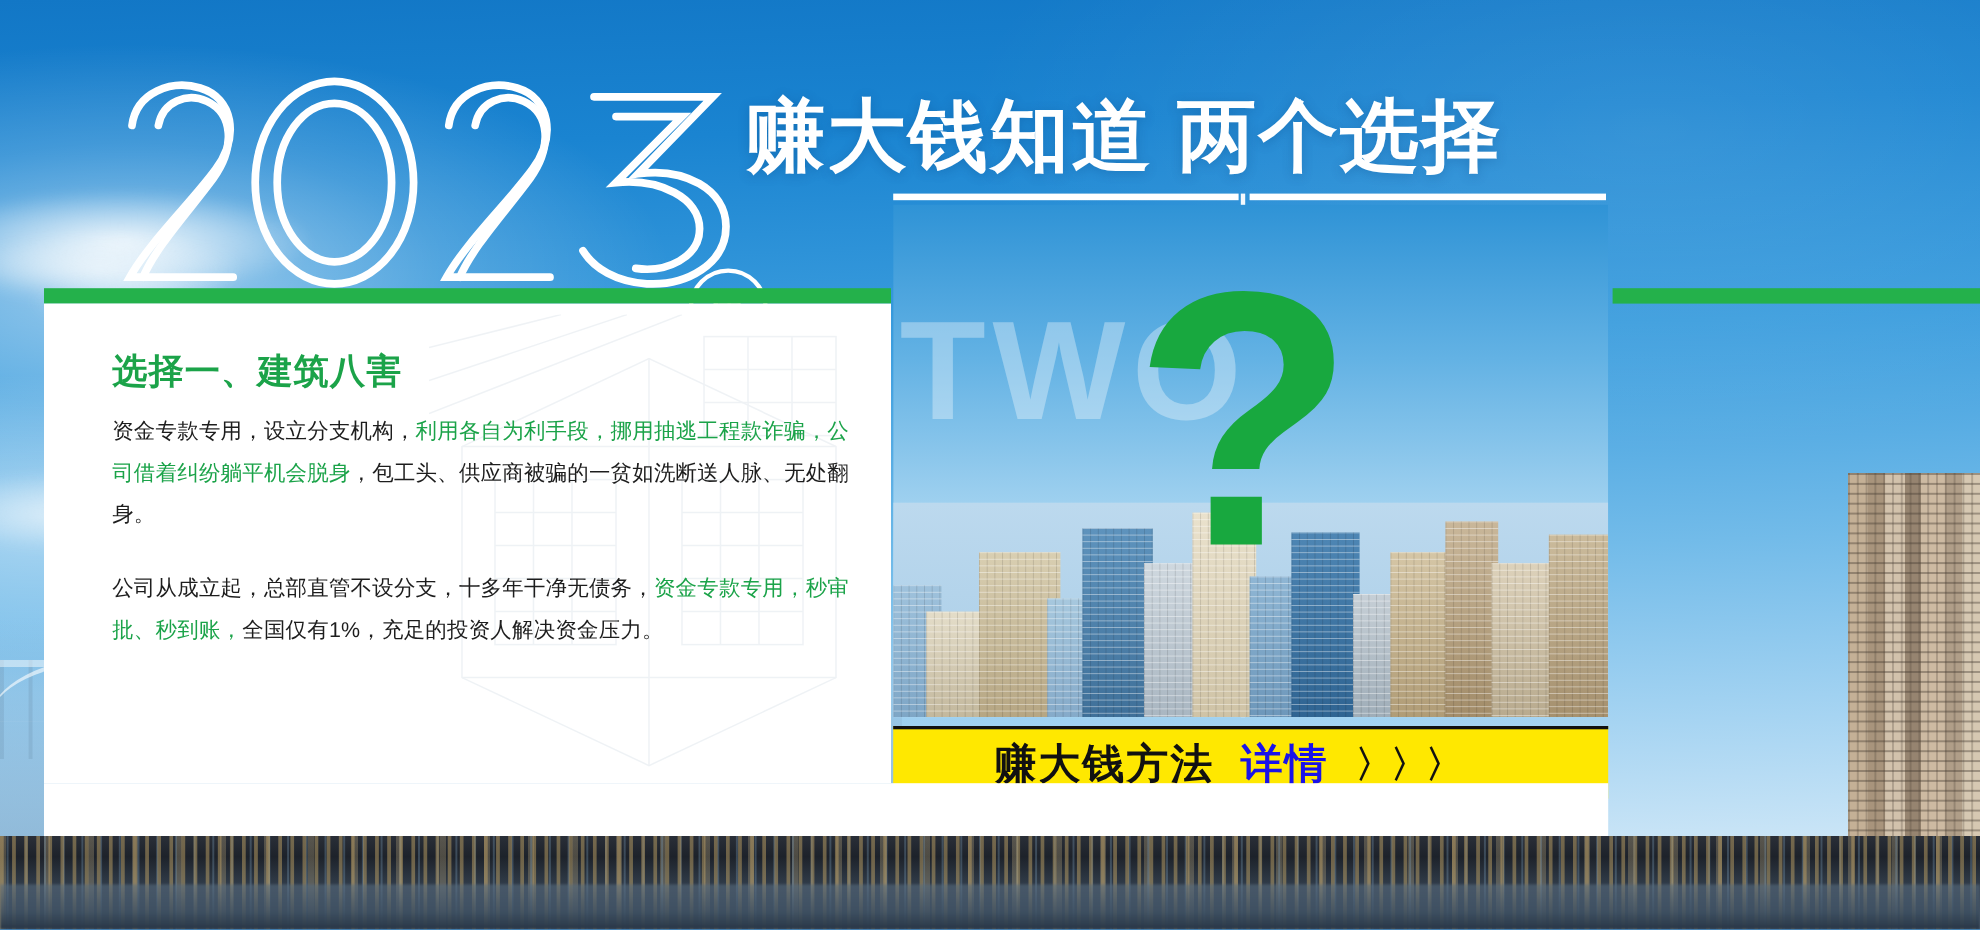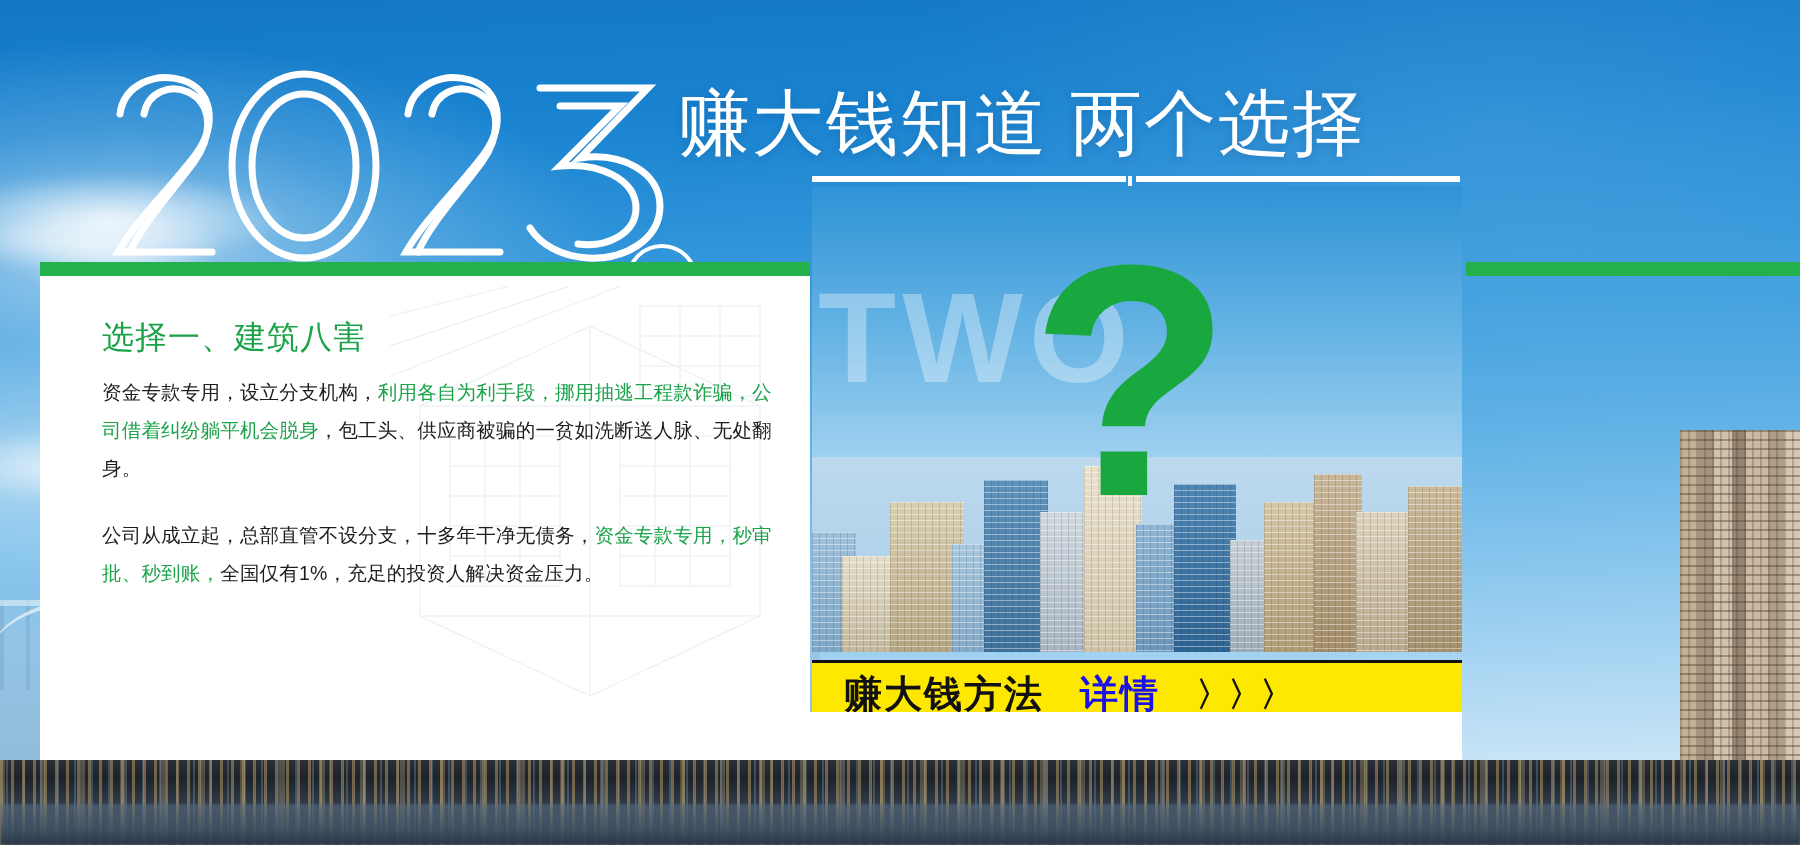--- a/index.html
+++ b/index.html
@@ -95,21 +95,21 @@
     position:absolute; left:518px; top:182px; width:72px; height:72px;
     border:4px solid #ffffff; border-radius:50%;
     color:#ffffff; font-size:30px; font-weight:700;
     display:flex; align-items:center; justify-content:center;
     letter-spacing:0;
   }
 
   
   .headline {
     position:absolute; left:678px; top:76px;
-    color:#ffffff; font-size:72px; font-weight:400;
+    color:#ffffff; font-size:72px; font-weight:700;
     letter-spacing:2px; white-space:nowrap;
     text-shadow:0 2px 10px rgba(0,60,120,.25);
   }
   .hl-rule-a { position:absolute; left:812px; top:176px; width:314px; height:6px; background:#ffffff; }
   .hl-rule-b { position:absolute; left:1136px; top:176px; width:324px; height:6px; background:#ffffff; }
   .hl-tick   { position:absolute; left:1128px; top:176px; width:4px;  height:476px; background:#ffffff; opacity:.95; }
 
   
   .green-edge { position:absolute; left:1466px; top:262px; width:334px; height:14px; background:#24b14b; }
 
@@ -121,21 +121,21 @@
     position:absolute; left:40px; top:276px; width:770px; height:436px;
     background:#ffffff; overflow:hidden;
   }
   .card .blueprint {
     position:absolute; right:-20px; top:10px; width:440px; height:430px;
     opacity:.5; pointer-events:none;
   }
   .card-inner { position:relative; padding:44px 30px 0 62px; }
 
   .sec-title {
-    color:#1ba349; font-size:32px; font-weight:400; letter-spacing:1px;
+    color:#1ba349; font-size:32px; font-weight:700; letter-spacing:1px;
     line-height:1.1; margin-bottom:18px;
   }
   .sec-body {
     font-size:19.5px; line-height:1.95; color:#1d1d1d; letter-spacing:.2px;
     max-width:690px;
   }
   .sec-body .g { color:#1ba349; }
 
   .sec2 { position:absolute; left:0; top:240px; width:100%; padding:0 30px 0 62px; }
 
@@ -172,21 +172,21 @@
     background-image:
       linear-gradient(180deg, rgba(255,255,255,.42) 0 1px, rgba(0,0,0,0) 1px 6px),
       linear-gradient(90deg, rgba(0,0,0,.12) 0 1px, rgba(0,0,0,0) 1px 7px);
     background-size:100% 6px, 7px 100%;
   }
 
   
   .cta {
     position:absolute; left:812px; top:660px; width:650px; height:66px;
     background:#ffe800; border-top:3px solid #111;
-    display:flex; align-items:center; padding-left:32px; gap:36px;
+    display:flex; align-items:center; padding-left:92px; gap:24px;
   }
   .cta-main { color:#111111; font-size:38px; font-weight:700; letter-spacing:2px; }
   .cta-link { color:#1a13e8; font-size:38px; font-weight:700; letter-spacing:2px; }
   .cta-arrows { color:#111111; font-size:34px; font-weight:700; letter-spacing:-2px; }
 
   
   .pedestal {
     position:absolute; left:40px; top:712px; width:1422px; height:48px; background:#ffffff;
   }
 </style>

